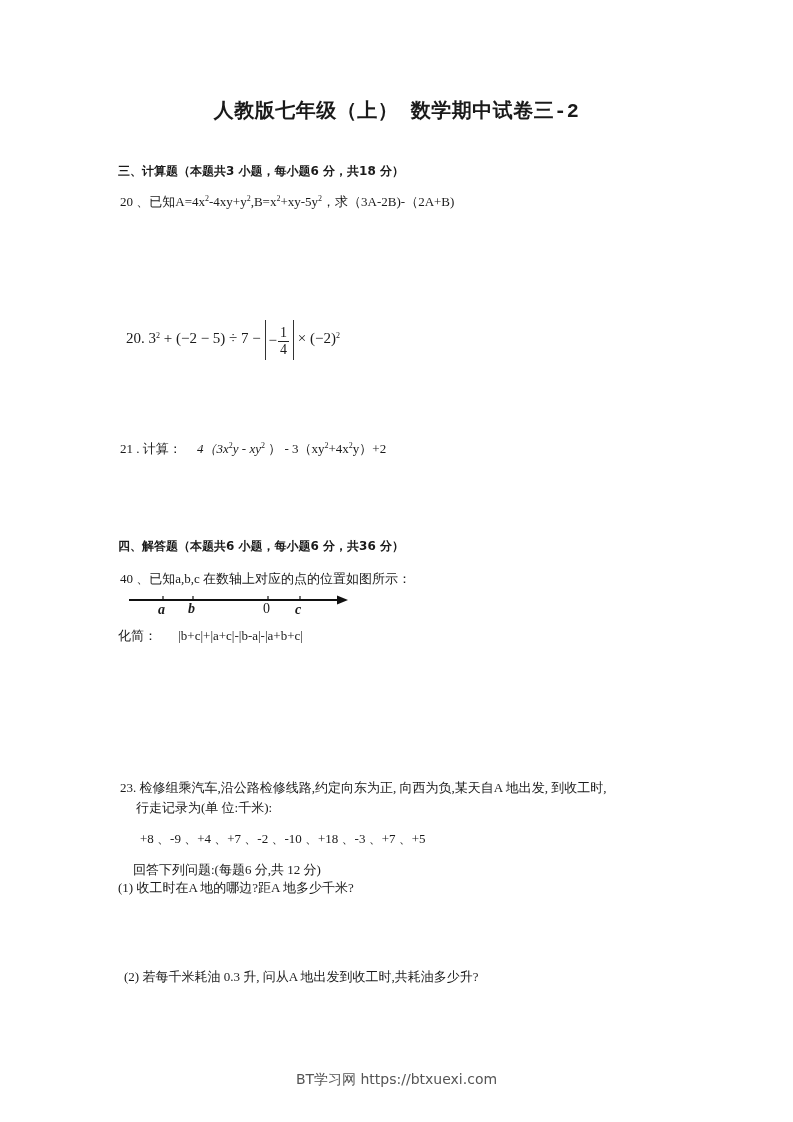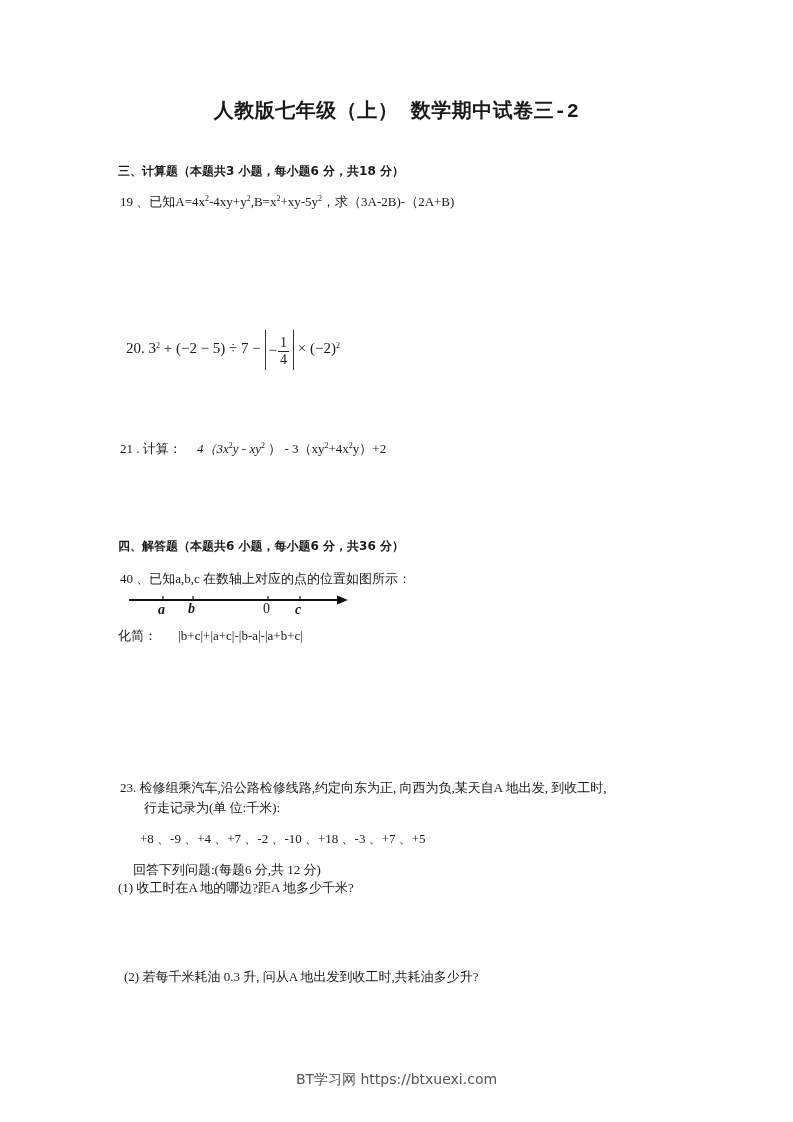--- a/index.html
+++ b/index.html
@@ -22,24 +22,24 @@
               font-family: "DejaVu Sans", "Liberation Sans", sans-serif; }
   </style>
 </head>
 <body>
 
 <div class="abs title">人教版七年级（上） 数学期中试卷三-2</div>
 
 <div class="abs section" style="left:118px; top:163px;">三、计算题（本题共3  小题，每小题6  分，共18  分）</div>
 
 <div class="abs q" style="left:120px; top:193px;">
-  <span>19 、</span><span>已知A=4x</span><sup>2</sup><span>-4xy+y</span><sup>2</sup><span>,B=x</span><sup>2</sup><span>+xy-5y</span><sup>2</sup><span>，求（3A-2B)-（2A+B)</span>
+  <span>20 、</span><span>已知A=4x</span><sup>2</sup><span>-4xy+y</span><sup>2</sup><span>,B=x</span><sup>2</sup><span>+xy-5y</span><sup>2</sup><span>，求（3A-2B)-（2A+B)</span>
 </div>
 
-<div class="abs math" style="left:126px; top:330px;">
+<div class="abs math" style="left:126px; top:320px;">
   <span>20.</span>
   <span>3</span><sup>2</sup><span> + (−2 − 5) ÷ 7 − </span><span class="absbar"><span>−</span><span class="frac"><span class="num">1</span><span class="den">4</span></span></span><span> × (−2)</span><sup>2</sup>
 </div>
 
 <div class="abs q" style="left:120px; top:440px;">
   <span>21 . 计算：</span>
   <span style="margin-left:12px;" class="it">4（3x</span><sup>2</sup><span class="it">y   - xy</span><sup>2</sup><span> ）  - 3（xy</span><sup>2</sup><span>+4x</span><sup>2</sup><span>y）+2</span>
 </div>
 
 <div class="abs section" style="left:118px; top:538px;">四、解答题（本题共6  小题，每小题6  分，共36  分）</div>
@@ -60,19 +60,19 @@
   <span class="abs" style="left:137px; top:11px; font-size:14px;">0</span>
   <span class="abs it" style="left:169px; top:12px; font-weight:bold; font-size:14px;">c</span>
 </div>
 
 <div class="abs q" style="left:118px; top:627px;">
   <span>化简：</span>
   <span style="margin-left:18px;text-align:center;">|b+c|+|a+c|-|b-a|-|a+b+c|</span>
 </div>
 
 <div class="abs q" style="left:120px; top:779px;">23.   检修组乘汽车,沿公路检修线路,约定向东为正, 向西为负,某天自A  地出发,  到收工时,</div>
-<div class="abs q" style="left:144px; top:799px;text-align:center;">行走记录为(单  位:千米):</div>
+<div class="abs q" style="left:136px; top:799px;text-align:center;">行走记录为(单  位:千米):</div>
 <div class="abs q" style="left:140px; top:830px;">+8 、-9 、+4 、+7 、-2 、-10 、+18 、-3 、+7 、+5</div>
 <div class="abs q" style="left:133px; top:861px;">回答下列问题:(每题6  分,共 12  分)</div>
 <div class="abs q" style="left:118px; top:879px;">(1)  收工时在A  地的哪边?距A  地多少千米?</div>
 <div class="abs q" style="left:124px; top:968px;text-align:center;">(2)  若每千米耗油 0.3  升, 问从A  地出发到收工时,共耗油多少升?</div>
 
 <div class="abs footer">BT学习网 https://btxuexi.com</div>
 
 </body></html>

